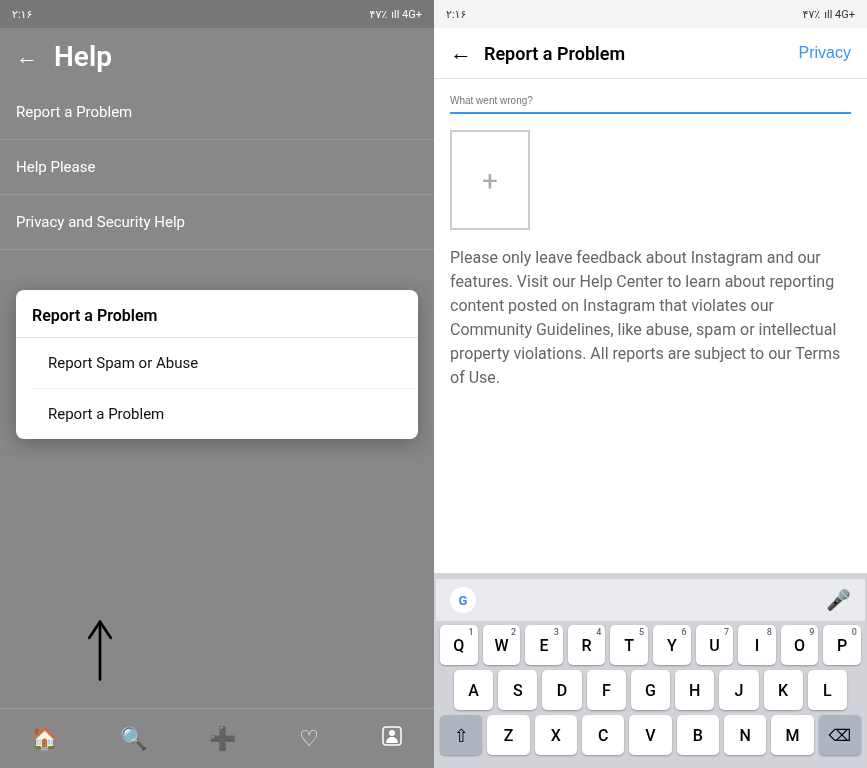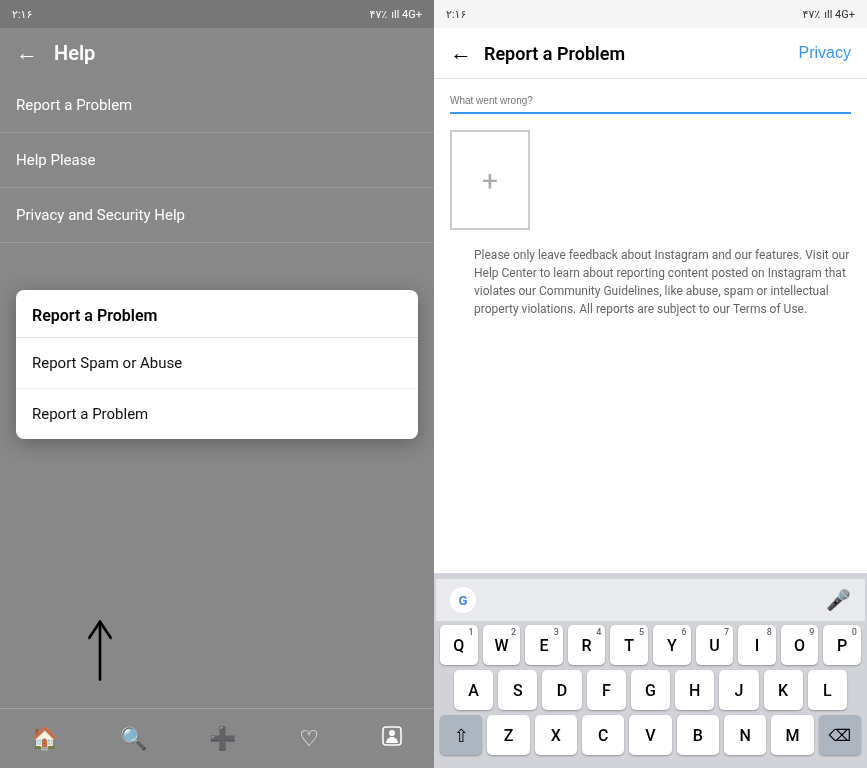--- a/index.html
+++ b/index.html
@@ -30,21 +30,21 @@
       align-items: center;
     }
     .nav-header {
       display: flex;
       align-items: center;
       padding: 12px 16px;
       background: #888;
       gap: 16px;
     }
     .nav-header-title {
-      font-size: 20px;
+      font-size: 28px;
       font-weight: 600;
       color: #fff;
       text-align: right;
     }
     .back-arrow {
       color: #fff;
       font-size: 22px;
       cursor: pointer;
     }
     .menu-items {
@@ -77,20 +77,21 @@
       font-weight: 600;
       color: #000;
       border-bottom: 1px solid #e0e0e0;
     }
     .dropdown-option {
       padding: 16px 16px;
       font-size: 15px;
       color: #111;
       border-bottom: 1px solid #f0f0f0;
       cursor: pointer;
+      margin-left: 16px;
     }
     .dropdown-option:last-child {
       border-bottom: none;
     }
 
     
     .arrow-annotation {
       position: absolute;
       bottom: 80px;
       left: 70px;
@@ -192,24 +193,23 @@
       display: flex;
       align-items: center;
       justify-content: center;
       cursor: pointer;
     }
     .plus-icon {
       font-size: 28px;
       color: #aaa;
     }
     .disclaimer-text {
-      font-size: 12px;
+      font-size: 16px;
       color: #666;
       line-height: 1.5;
-      margin-left: 24px;
     }
 
     
     .keyboard {
       background: #d1d3d9;
       padding: 6px 2px 8px 2px;
     }
     .keyboard-toolbar {
       display: flex;
       align-items: center;

